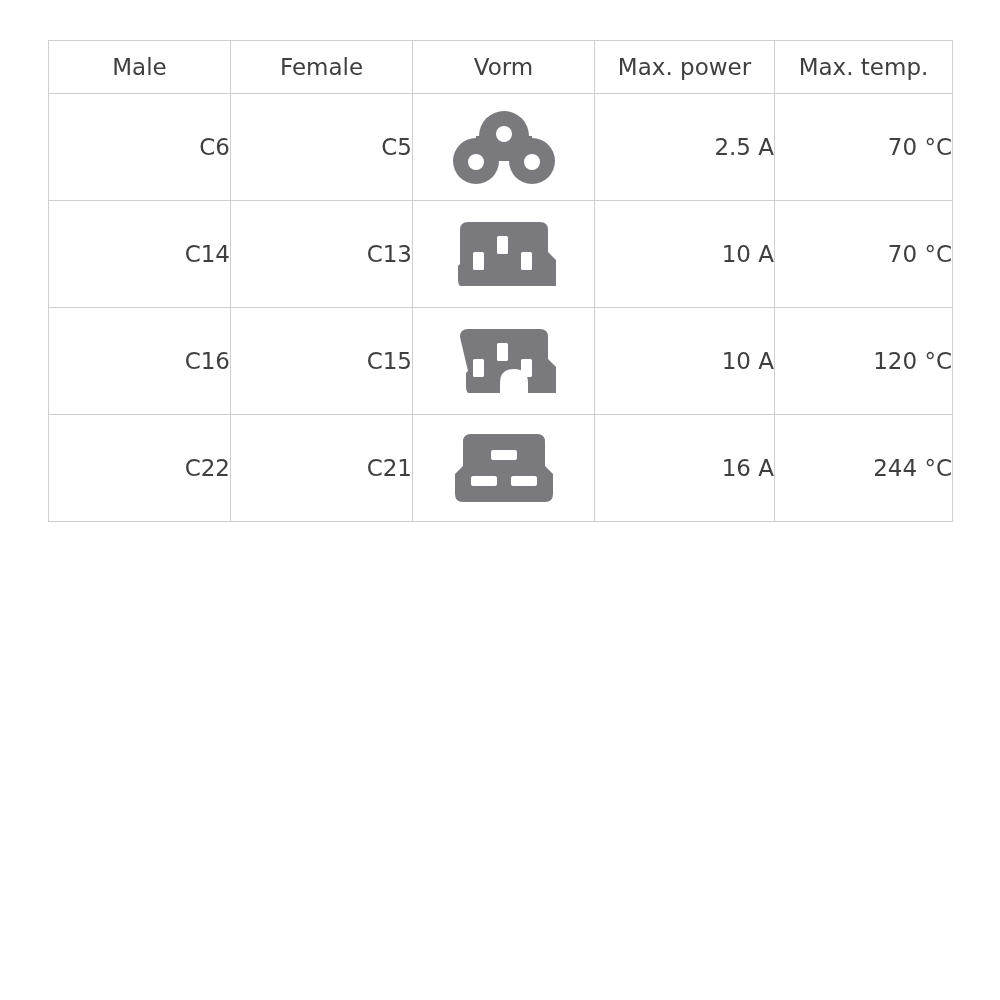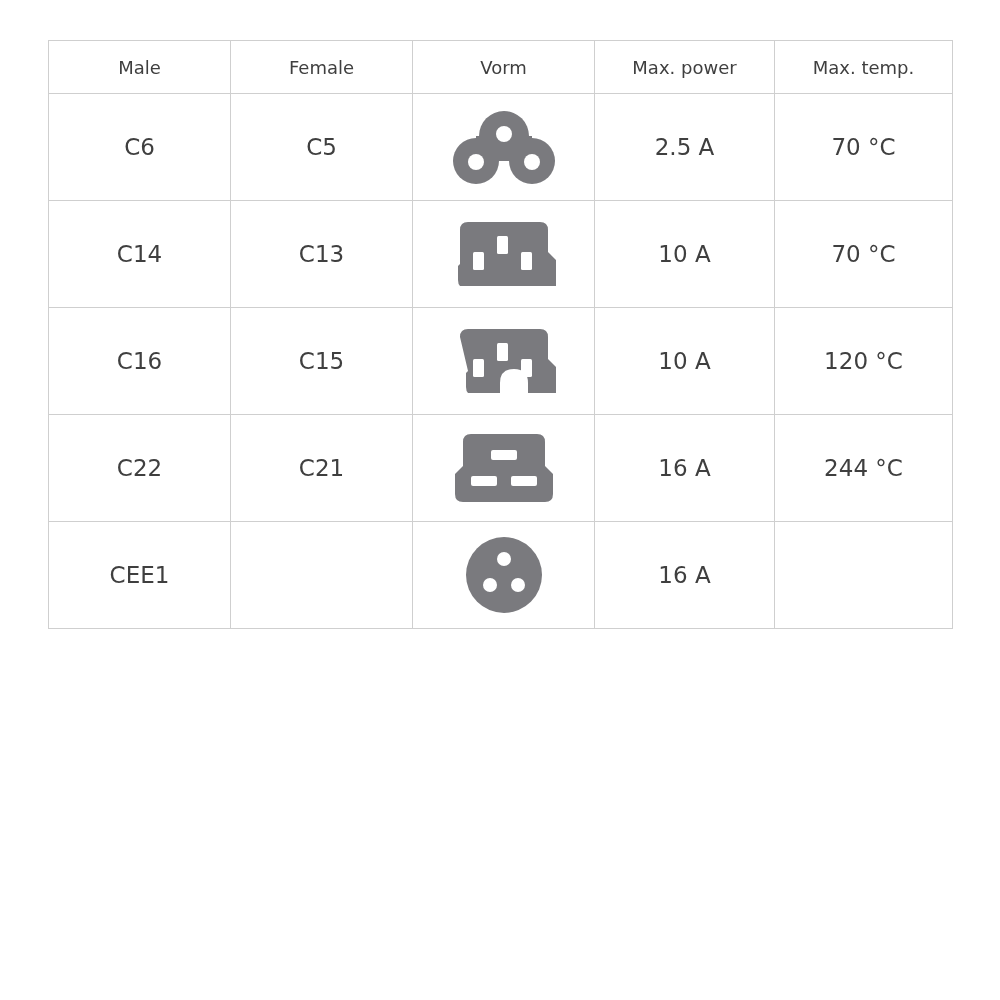--- a/index.html
+++ b/index.html
@@ -29,24 +29,25 @@
     border: 1px solid #cfcfcf;
     text-align: center;
     vertical-align: middle;
     color: #3f3f3f;
     font-weight: normal;
     font-size: 23px;
     padding: 0;
   }
   table.connector-table thead th {
     height: 52px;
-    font-size: 18px;
+    font-size: 23px;
   }
   table.connector-table tbody td {
     height: 106px;
+    text-align: right;
   }
   .col-male   { width: 182px; }
   .col-female { width: 182px; }
   .col-vorm   { width: 182px; }
   .col-power  { width: 180px; }
   .col-temp   { width: 178px; }
 
   .shape-cell {
     position: relative;
   }
@@ -161,36 +162,18 @@
                 <rect x="16" y="42" width="26" height="10" rx="2"></rect>
                 <rect x="56" y="42" width="26" height="10" rx="2"></rect>
               </g>
             </svg>
           </div>
         </td>
         <td>16 A</td>
         <td>244 °C</td>
       </tr>
 
-      <tr>
-        <td>CEE1</td>
-        <td></td>
-        <td class="shape-cell">
-          <div class="shape-wrap">
-            <svg width="84" height="84" viewBox="0 0 84 84" aria-hidden="true">
-              <circle class="fillgrey" cx="42" cy="42" r="38"></circle>
-              <g class="fillwhite">
-                <circle cx="42" cy="26" r="7"></circle>
-                <circle cx="28" cy="52" r="7"></circle>
-                <circle cx="56" cy="52" r="7"></circle>
-              </g>
-            </svg>
-          </div>
-        </td>
-        <td>16 A</td>
-        <td></td>
-      </tr>
 
 
     </tbody>
   </table>
 
 </div>
 
 </body></html>

